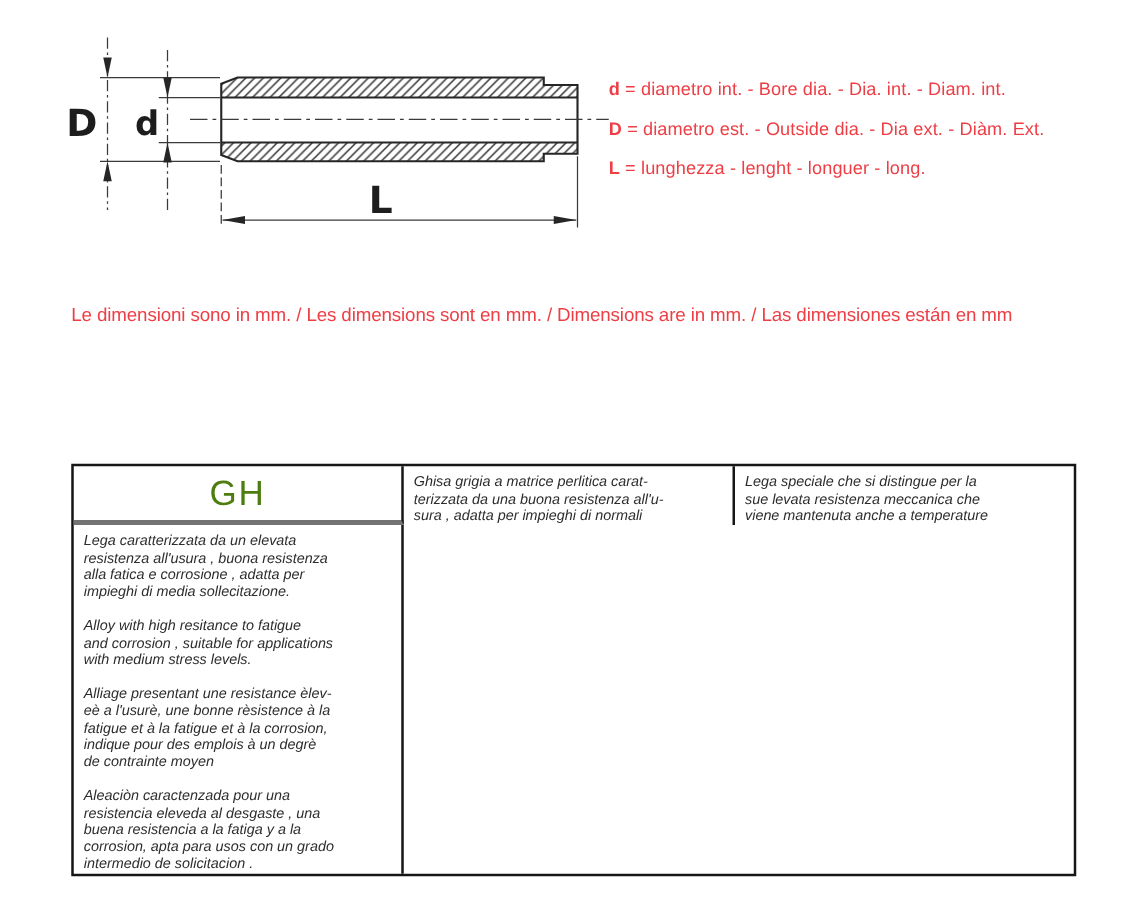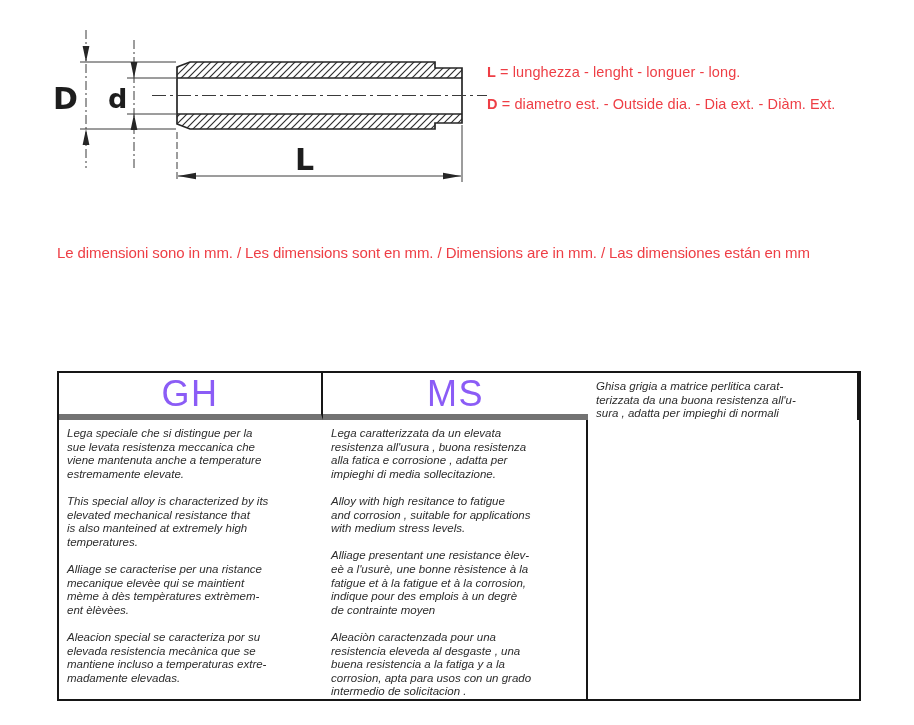--- a/index.html
+++ b/index.html
@@ -39,22 +39,22 @@
     position: absolute; left: 57px; top: 371px;
     width: 804px; height: 330px;
     border: 2px solid #161616;
     display: grid;
     grid-template-columns: 264px 265px 1fr;
     grid-template-rows: 47px 1fr;
     background: #fff;
   }
   .mt-header {
     display: flex; align-items: center; justify-content: center;
-    font-size: 36px; letter-spacing: 1.5px; color: #8b5cf6;
-    border-bottom: 6px solid #737373;
+    font-size: 28px; letter-spacing: 1.5px; color: #4d7c0f;
+    border-bottom: 4px solid #737373;
     font-family: "Liberation Sans", sans-serif;
   }
   .mt-cell {
     padding: 7px 7px 0 8px;
     font-size: 11.5px; line-height: 13.6px;
     white-space: pre-line;
     color: #2c2c2c;
     overflow: hidden;
     font-style: italic;
   }
@@ -100,29 +100,29 @@
     <line x1="178" y1="176" x2="461" y2="176" stroke="#3a3a3a" stroke-width="1"></line>
     <polygon points="178,176 196,172.8 196,179.2" fill="#262626"></polygon>
     <polygon points="461,176 443,172.8 443,179.2" fill="#262626"></polygon>
 
     <text x="53" y="109" font-size="30" class="draw-label">D</text>
     <text x="108" y="108" font-size="27" class="draw-label">d</text>
     <text x="295" y="170" font-size="30" class="draw-label">L</text>
   </svg>
 
   <div class="legend">
+    <div><span class="sym">d</span><span> = diametro int. - Bore dia. - Dia. int. - Diam. int.</span></div>
+    <div><span class="sym">D</span><span> = diametro est. - Outside dia. - Dia ext. - Diàm. Ext.</span></div>
     <div><span class="sym">L</span><span> = lunghezza - lenght - longuer - long.</span></div>
-    <div><span class="sym">D</span><span> = diametro est. - Outside dia. - Dia ext. - Diàm. Ext.</span></div>
   </div>
 
   <div class="dims-note">Le dimensioni sono in mm. / Les dimensions sont en mm. / Dimensions are in mm. / Las dimensiones están en mm</div>
 
   <div class="materials-table">
     <div class="mt-header col-border">GH</div>
-    <div class="mt-header">MS</div>
 
     <div class="mt-cell col-border">Ghisa grigia a matrice perlitica carat-
 terizzata da una buona resistenza all'u-
 sura , adatta per impieghi di normali
 sollecitazioni
 
 Perlitic grey iron with good resistance
 to wear suitable for applications with
 normal stress levels.
 

